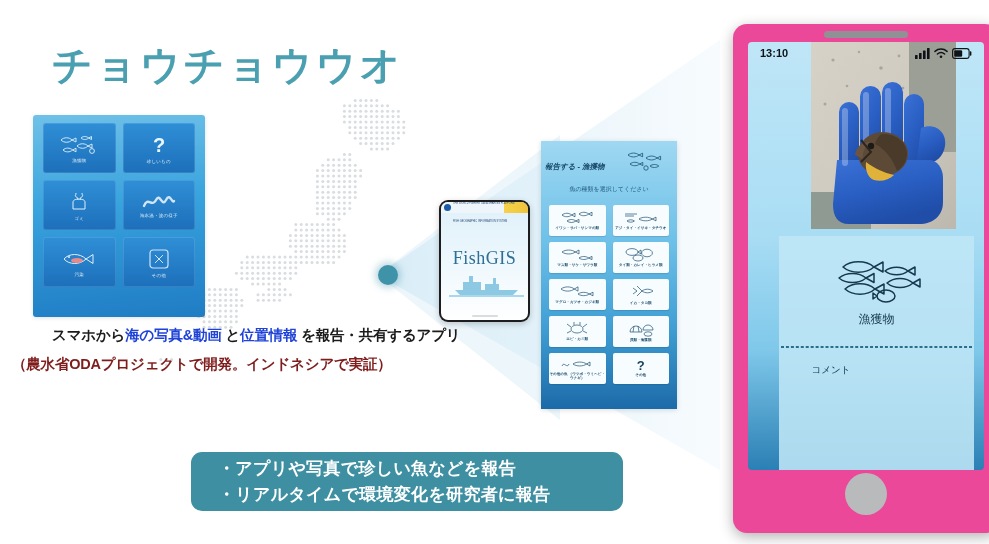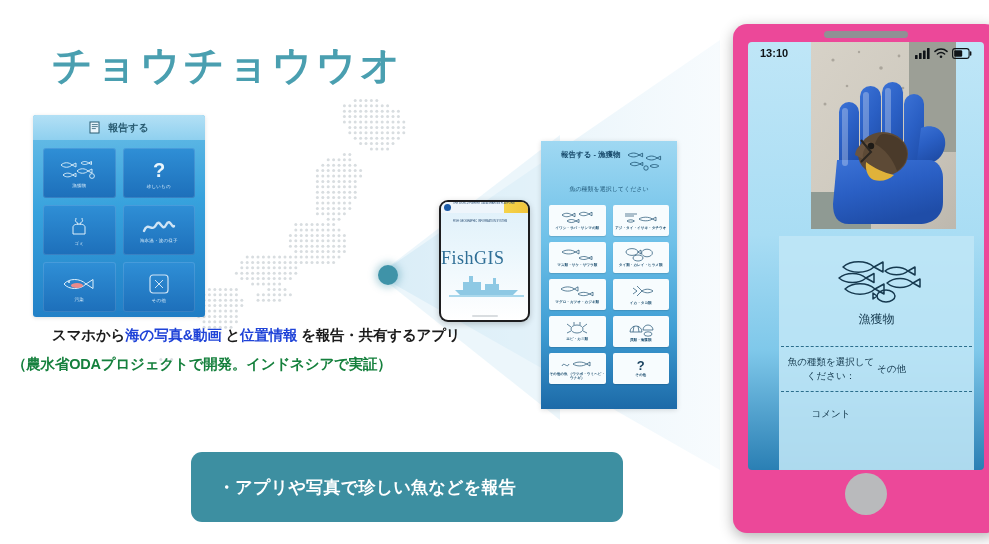--- a/index.html
+++ b/index.html
@@ -56,27 +56,27 @@
   .leftapp .tile svg{display:block;}
   .leftapp .tile .lbl{font-size:4.5px;color:#dff0fb;letter-spacing:.2px;}
 
   
   .cap1{
     position:absolute;left:12px;top:326px;font-size:14.5px;font-weight:bold;
     color:#1b1b1b;white-space:nowrap;letter-spacing:-0.2px;margin-left:40px;
   }
   .cap2{
     position:absolute;left:12px;top:355px;font-size:14.5px;font-weight:bold;
-    color:#15803d;white-space:nowrap;letter-spacing:-0.2px;
+    color:#7f1d1d;white-space:nowrap;letter-spacing:-0.2px;
   }
   .hl{color:#1f43d8;}
 
   
   .bulletbox{
-    position:absolute;left:191px;top:452px;width:432px;height:70px;
+    position:absolute;left:191px;top:452px;width:432px;height:59px;
     background:#3d8fa1;border-radius:11px;
     display:flex;flex-direction:column;justify-content:center;
     padding:0 0 0 27px;box-sizing:border-box;gap:3px;
   }
   .bulletbox div{color:#ffffff;font-size:17px;font-weight:bold;letter-spacing:.3px;}
 
   
   .splash{
     position:absolute;left:439px;top:200px;width:91px;height:122px;
     background:#1d1d1f;border-radius:9px;padding:2px;box-sizing:border-box;
@@ -86,39 +86,40 @@
     width:100%;height:100%;border-radius:7px;overflow:hidden;position:relative;
     background:linear-gradient(180deg,#dff0fa 0%,#eaf6fc 40%,#ffffff 100%);
   }
   .splash .topbar{
     height:11px;background:linear-gradient(90deg,#eef5fb 0%,#eef5fb 72%,#f5d34a 72%,#f0c43c 100%);
     display:flex;align-items:center;gap:2px;padding:0 3px;box-sizing:border-box;
   }
   .splash .topbar .logo{width:7px;height:7px;border-radius:50%;background:#1b5aa6;flex:0 0 auto;}
   .splash .topbar .tt{font-size:2.6px;color:#2b4e74;line-height:1.25;}
   .splash .brand{
-    position:absolute;left:0;right:0;top:46px;text-align:left;
+    position:absolute;left:0;right:0;top:46px;text-align:center;
     font-family:"Liberation Serif","DejaVu Serif",serif;
     font-size:18px;color:#2f6f96;letter-spacing:.5px;
   }
   .splash .boat{position:absolute;left:8px;right:8px;top:70px;}
   .splash .home{
     position:absolute;left:50%;transform:translateX(-50%);bottom:3px;
     width:26px;height:2px;border-radius:2px;background:#d9dde0;
   }
 
   
   .midphone{
     position:absolute;left:541px;top:141px;width:136px;height:268px;
     background:linear-gradient(180deg,#9fd8f2 0%,#6dc0e8 38%,#3f9ed4 70%,#1c6aa8 100%);
     overflow:hidden;box-shadow:0 1px 5px rgba(0,0,0,.14);
   }
   .midphone .mhead{
-    display:flex;align-items:flex-start;justify-content:space-between;
-    padding:9px 9px 0 20px;
+    display:flex;align-items:flex-end;justify-content:space-between;
+    padding:9px 9px 0 4px;
+    font-style:italic;
   }
   .midphone .mtitle{font-size:7.5px;color:#184a6b;font-weight:bold;}
   .midphone .msub{
     text-align:center;font-size:6px;color:#1c5475;margin-top:13px;
   }
   .midphone .mgrid{
     margin-top:11px;padding:0 8px;display:grid;grid-template-columns:1fr 1fr;
     gap:6px 7px;
   }
   .midphone .card{
@@ -586,27 +587,20 @@
           <circle cx="10.8" cy="264.6" r="1.5"></circle>
           <circle cx="16.2" cy="264.6" r="1.5"></circle>
           <circle cx="21.6" cy="264.6" r="1.5"></circle>
           <circle cx="16.2" cy="270.0" r="1.5"></circle>
         </g>
     </svg>
     <div class="map-marker"></div>
   </div>
 
   <div class="leftapp">
-    <div class="bar">
-      <svg class="docicon" viewBox="0 0 12 13">
-        <rect x="1" y="1" width="9" height="11" fill="#eaf6fd" stroke="#2a5c72" stroke-width="1"></rect>
-        <path d="M2.8 3.6h6M2.8 5.6h6M2.8 7.6h4" stroke="#2a5c72" stroke-width=".8"></path>
-      </svg>
-      <span>報告する</span>
-    </div>
     <div class="grid">
 
       <div class="tile">
         <svg width="40" height="22" viewBox="0 0 40 22">
           <g fill="none" stroke="#dff0fb" stroke-width=".9">
             <path d="M2 6c3-3 8-3 11 0-3 3-8 3-11 0zM13 6l4-2v4z"></path>
             <path d="M18 12c3-3 8-3 11 0-3 3-8 3-11 0zM29 12l4-2v4z"></path>
             <path d="M4 16c2.5-2.5 7-2.5 9.5 0-2.5 2.5-7 2.5-9.5 0zM13.5 16l3.5-1.8v3.6z"></path>
             <path d="M22 4c2-2 5.5-2 7.5 0-2 2-5.5 2-7.5 0zM29.5 4l3-1.5v3z"></path>
             <circle cx="33" cy="17" r="2.4"></circle>
@@ -660,20 +654,21 @@
     </div>
   </div>
 
   <div class="cap1">
     <span>スマホから</span><span class="hl">海の写真&amp;動画</span><span> と</span><span class="hl">位置情報</span><span> を報告・共有するアプリ</span>
   </div>
   <div class="cap2">（農水省ODAプロジェクトで開発。インドネシアで実証）</div>
 
   <div class="bulletbox">
     <div>・アプリや写真で珍しい魚などを報告</div>
+    <div>・リアルタイムで環境変化を研究者に報告</div>
   </div>
 
   <div class="splash">
     <div class="scr">
       <div class="topbar">
         <span class="logo"></span>
         <span>
           <span class="tt">THE WORLD FISHERY DATA SHARING PLATFORM</span><br>
           <span class="tt">FISH GEOGRAPHIC INFORMATION SYSTEM</span>
         </span>
@@ -903,24 +898,20 @@
               <path d="M16 34c8-7 22-7 30 0-8 7-22 7-30 0zM46 34l9-5v10z"></path>
               <ellipse cx="57" cy="41" rx="9" ry="6"></ellipse>
               <path d="M48 41l-4-3v6z"></path>
             </g>
           </svg>
           <div class="fishlabel">漁獲物</div>
         </div>
 
         <div class="dashed"></div>
 
-        <div class="row">
-          <div class="rlabel ctr">魚の種類を選択してください：</div>
-          <div class="rval">その他</div>
-        </div>
 
         <div class="dashed"></div>
 
         <div class="row">
           <div class="rlabel ctr">コメント</div>
         </div>
       </div>
 
     </div>
     <div class="homebtn"></div>

